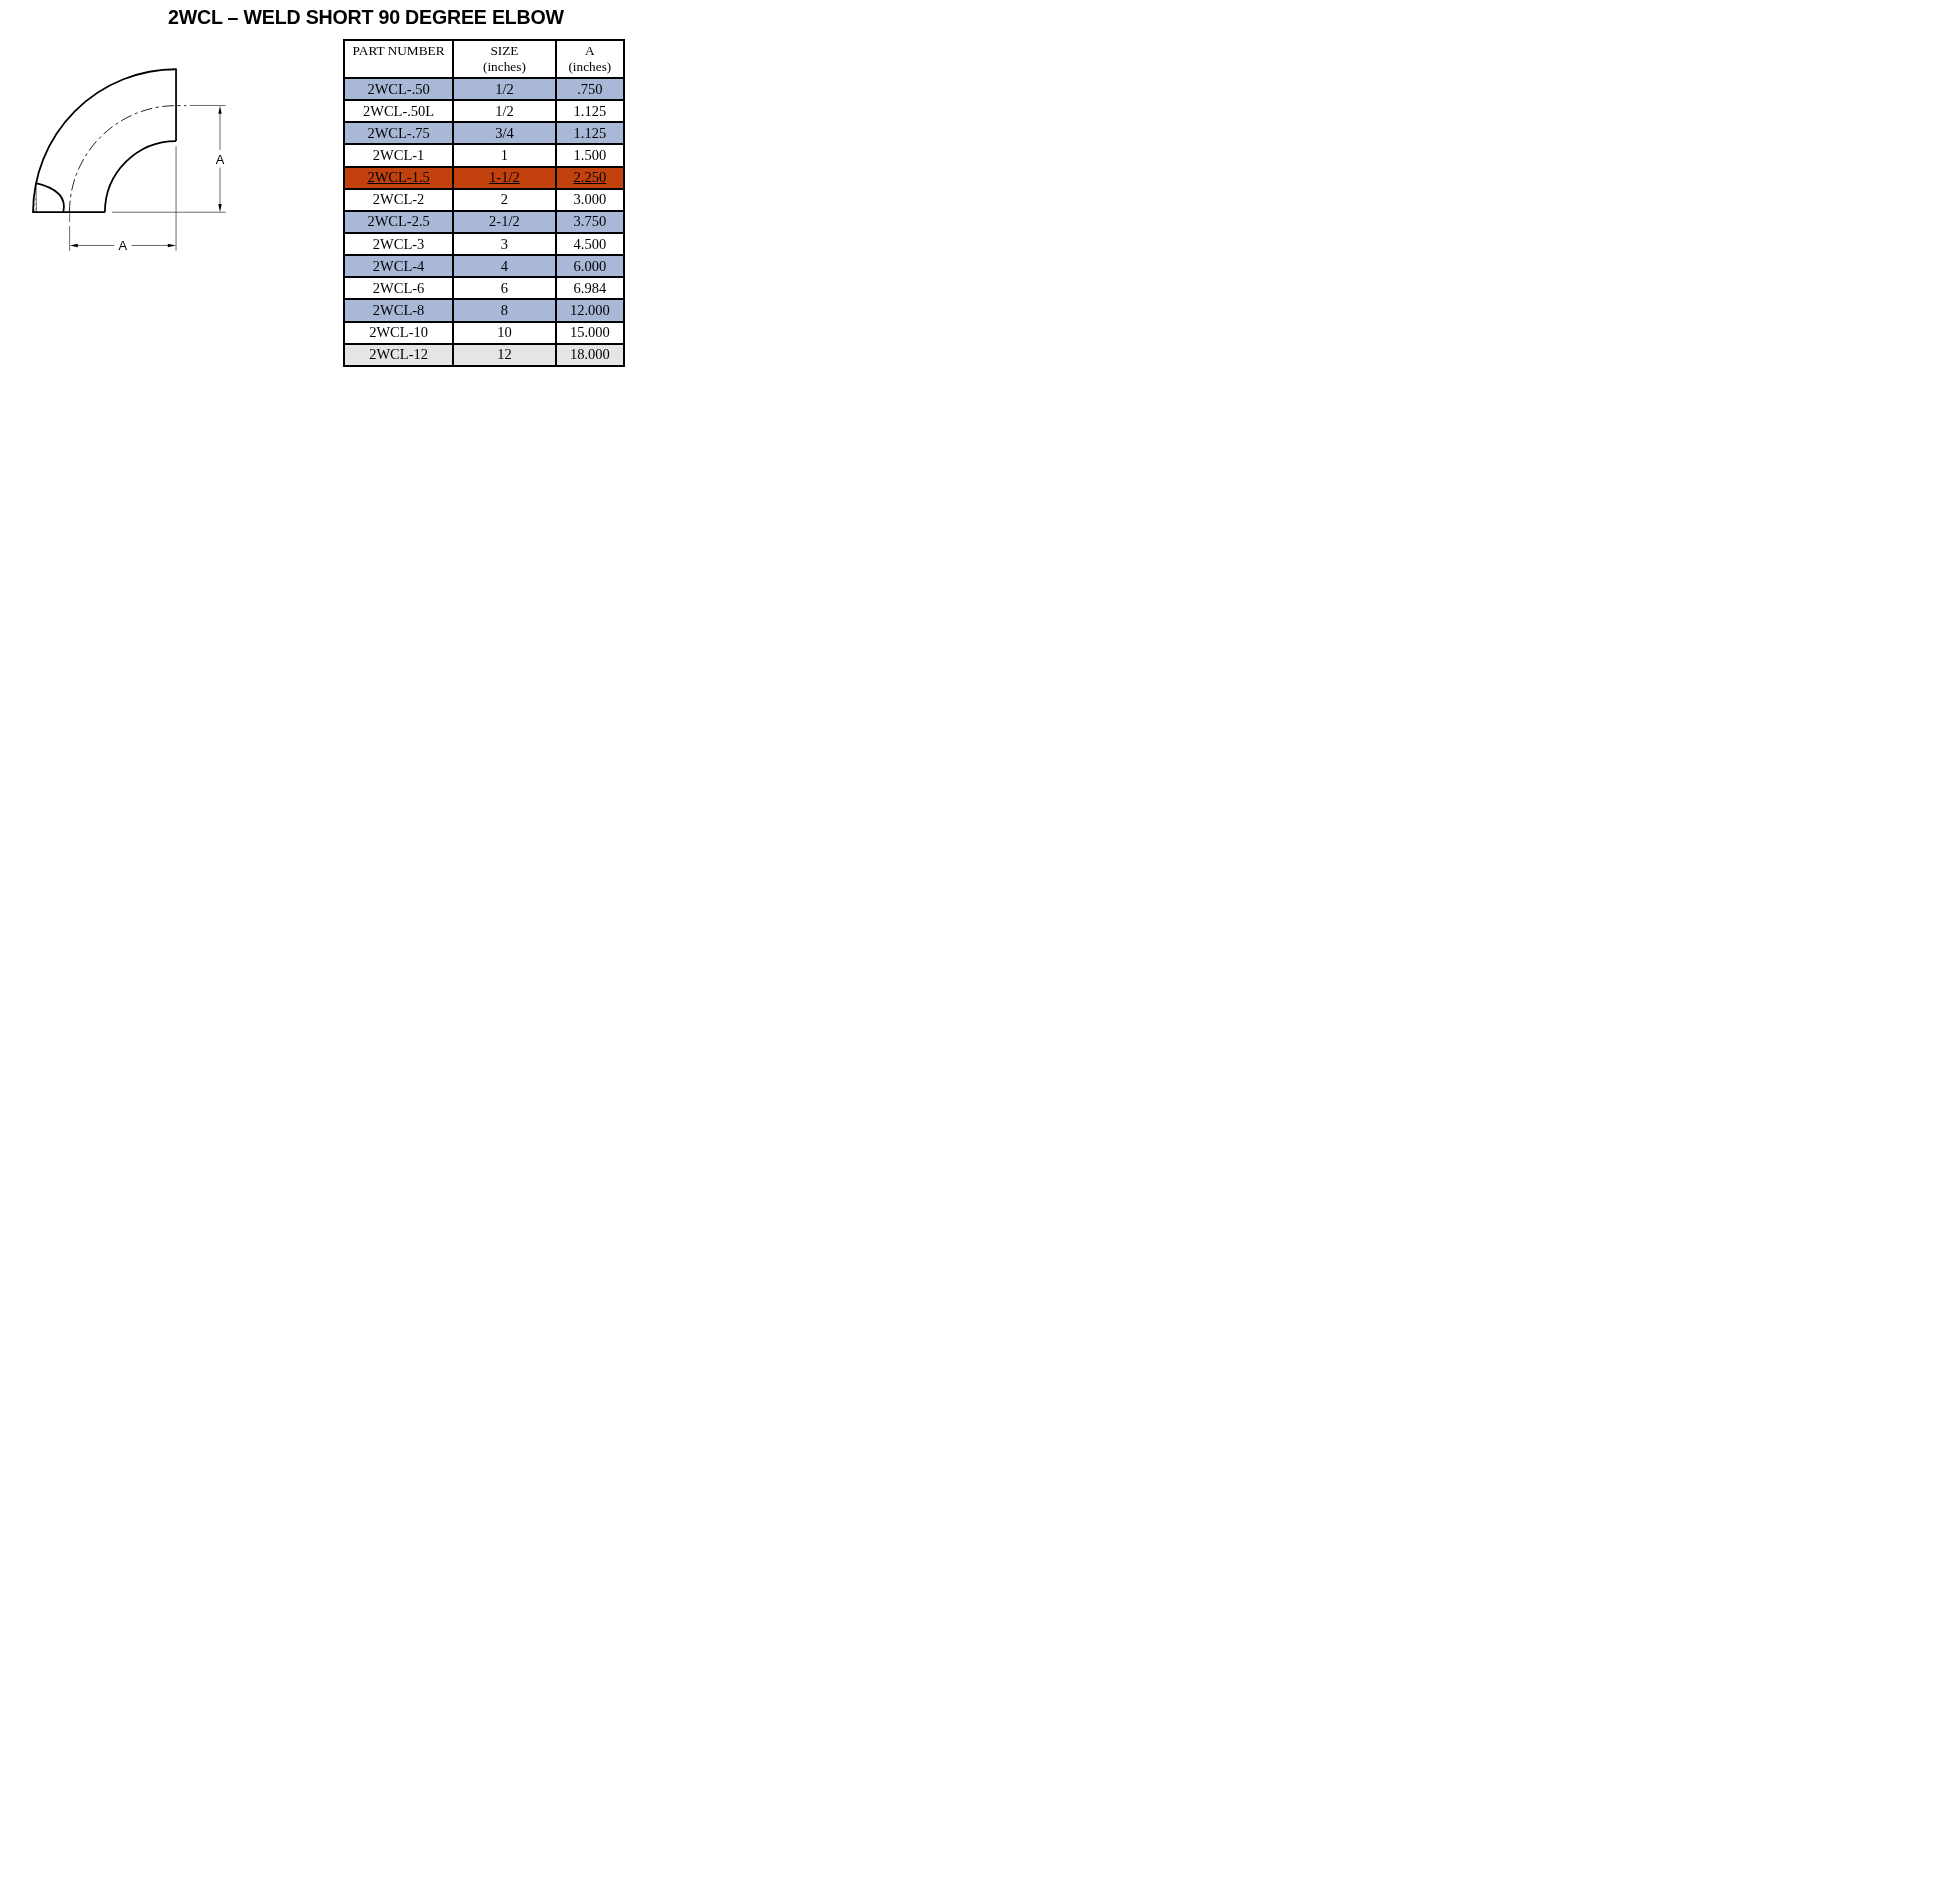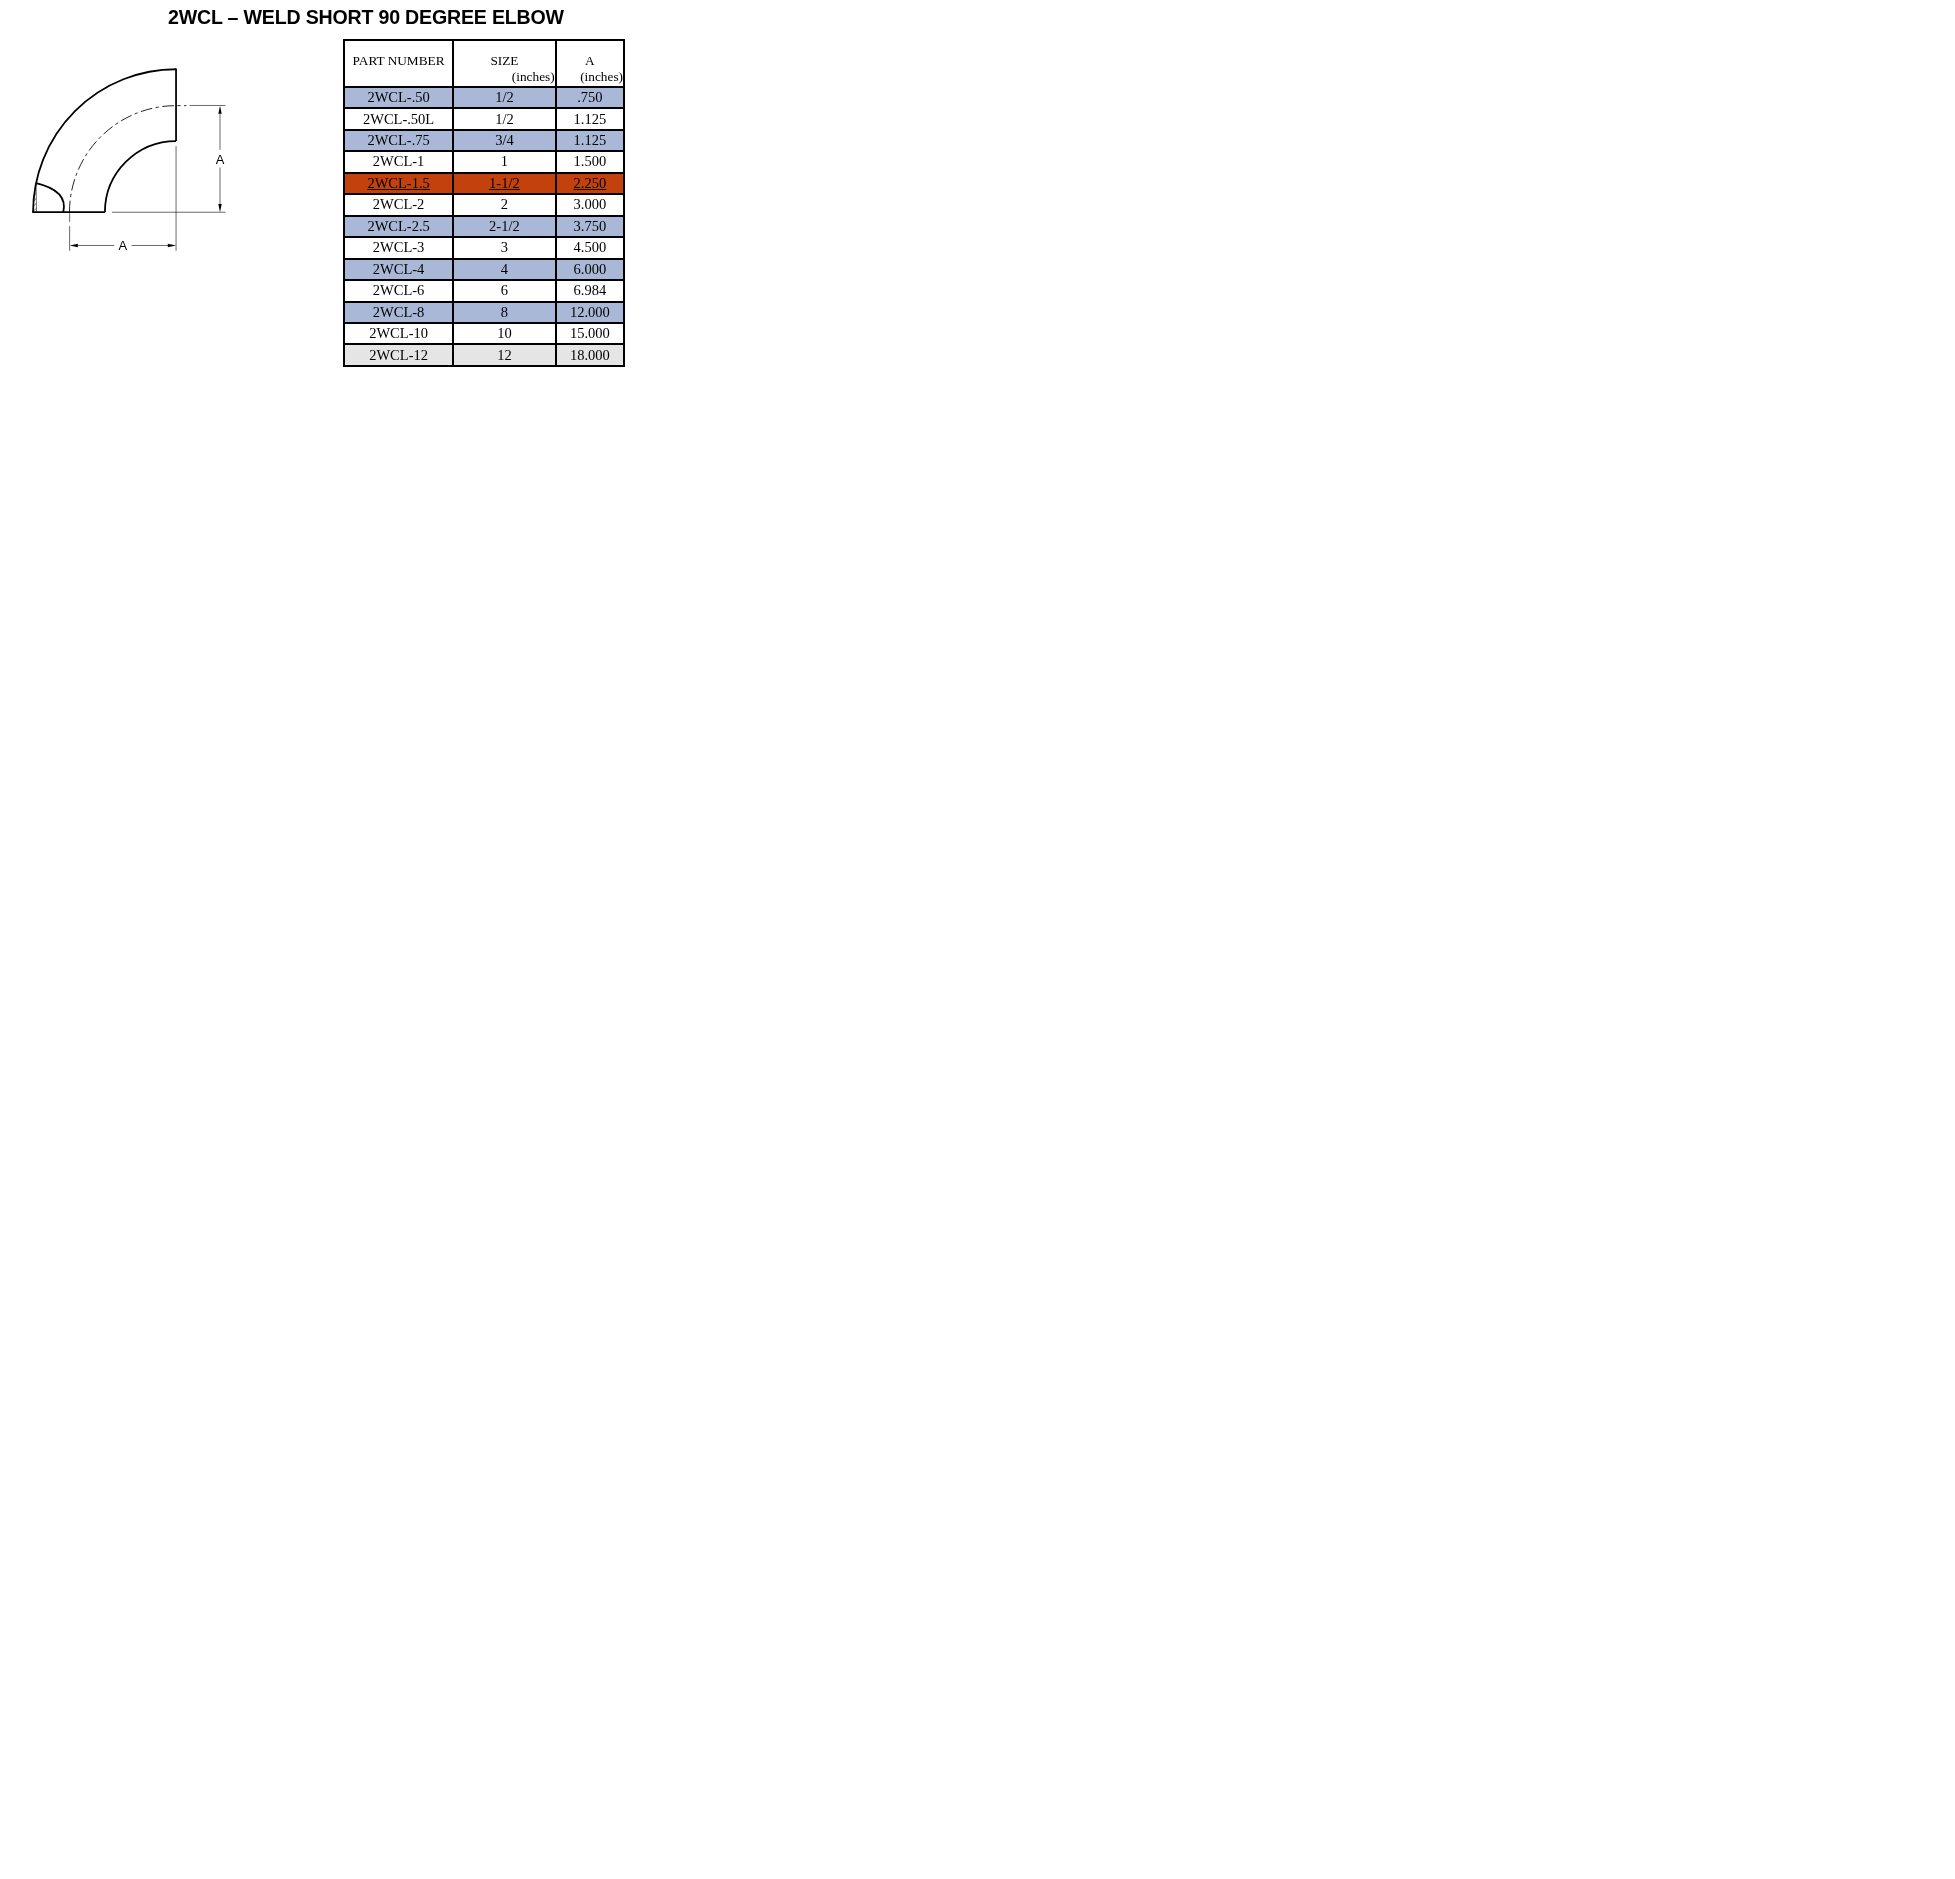--- a/index.html
+++ b/index.html
@@ -54,28 +54,28 @@
   }
   table.spec-table thead tr {
     height: 38px;
   }
   table.spec-table th {
     font-family: "Liberation Serif", "DejaVu Serif", serif;
     font-weight: normal;
     font-size: 13.3px;
     line-height: 16.4px;
     vertical-align: top;
-    padding-top: 12px;
+    padding-top: 2px;
     background: #ffffff;
   }
   table.spec-table td {
     font-family: "Liberation Serif", "DejaVu Serif", serif;
     font-size: 14.5px;
   }
-  .hdr-line2 { min-height: 16.4px; text-align: right; }
+  .hdr-line2 { min-height: 16.4px; }
 </style>
 </head>
 <body>
 
 <div id="page">
 
   <h1 class="page-title">2WCL – WELD SHORT 90 DEGREE ELBOW</h1>
 
   <svg id="diagram-svg" width="274" height="376" viewBox="0 0 700 961" xmlns="http://www.w3.org/2000/svg">
     <defs>

